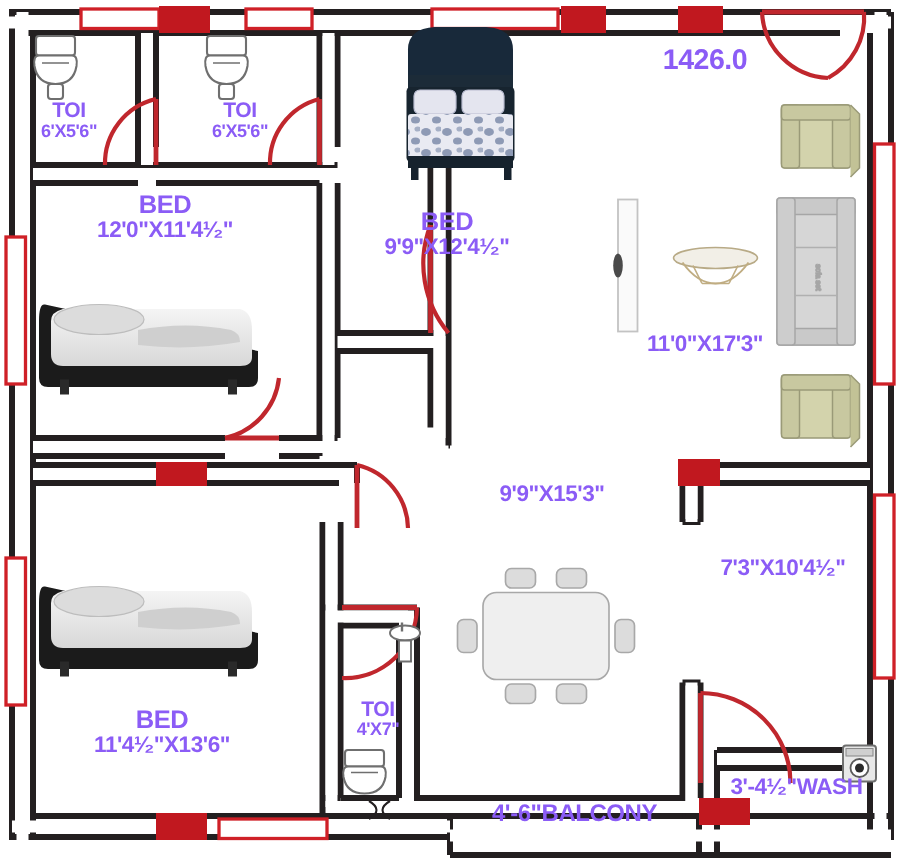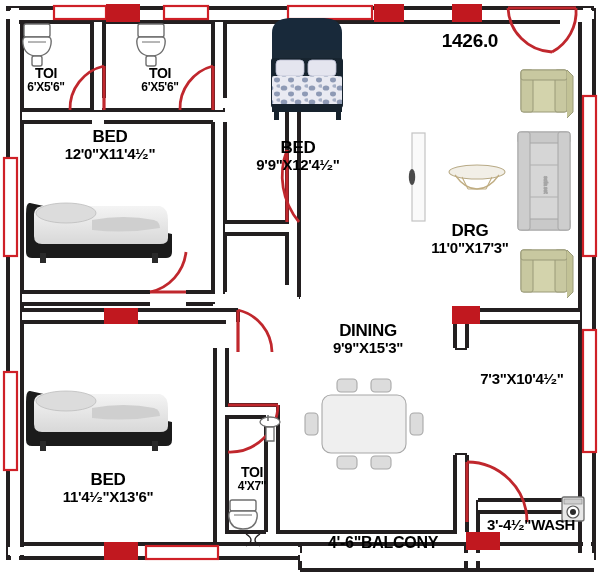--- a/index.html
+++ b/index.html
@@ -9,21 +9,21 @@
     position:relative;
     width:600px;height:577px;
     background:#ffffff;
     overflow:hidden;
   }
   #plan-svg{position:absolute;top:0;left:0;width:600px;height:577px;}
   .lbl{
     position:absolute;
     font-family:"Liberation Sans",sans-serif;
     font-weight:bold;
-    color:#000000;
+    color:#8b5cf6;
     text-align:center;
     white-space:nowrap;
     letter-spacing:-0.3px;
     line-height:1.05;
     user-select:none;
   }
   .lbl .nm{display:block;}
   .lbl .dim{display:block;}
   .room-name{font-size:17px;}
   .room-dim{font-size:15px;}
@@ -346,36 +346,34 @@
     <span class="nm">BED</span>
     <span class="dim room-dim">12'0"X11'4¹⁄₂"</span>
   </div>
 
   <div class="lbl room-name" style="left:228px; top:139px; width:140px;">
     <span class="nm">BED</span>
     <span class="dim room-dim">9'9"X12'4¹⁄₂"</span>
   </div>
 
   <div class="lbl room-name" style="left:405px; top:222px; width:130px;">
-    <span class="nm">DRG</span>
     <span class="dim room-dim">11'0"X17'3"</span>
   </div>
 
   <div class="lbl room-name" style="left:8px; top:471px; width:200px;">
     <span class="nm">BED</span>
     <span class="dim room-dim">11'4¹⁄₂"X13'6"</span>
   </div>
 
   <div class="lbl toi-name" style="left:222px; top:465px; width:60px;">
     <span class="nm">TOI</span>
     <span class="dim toi-dim">4'X7"</span>
   </div>
 
   <div class="lbl room-name" style="left:298px; top:322px; width:140px;">
-    <span class="nm">DINING</span>
     <span class="dim room-dim">9'9"X15'3"</span>
   </div>
 
   <div class="lbl room-name" style="left:452px; top:371px; width:140px;">
     <span class="dim room-dim">7'3"X10'4¹⁄₂"</span>
   </div>
 
   <div class="lbl area-num" style="left:415px; top:31px; width:110px;">1426.0</div>
 
   <div class="lbl inline-lbl" style="left:300px; top:535px; width:166px;">4'-6"BALCONY</div>

